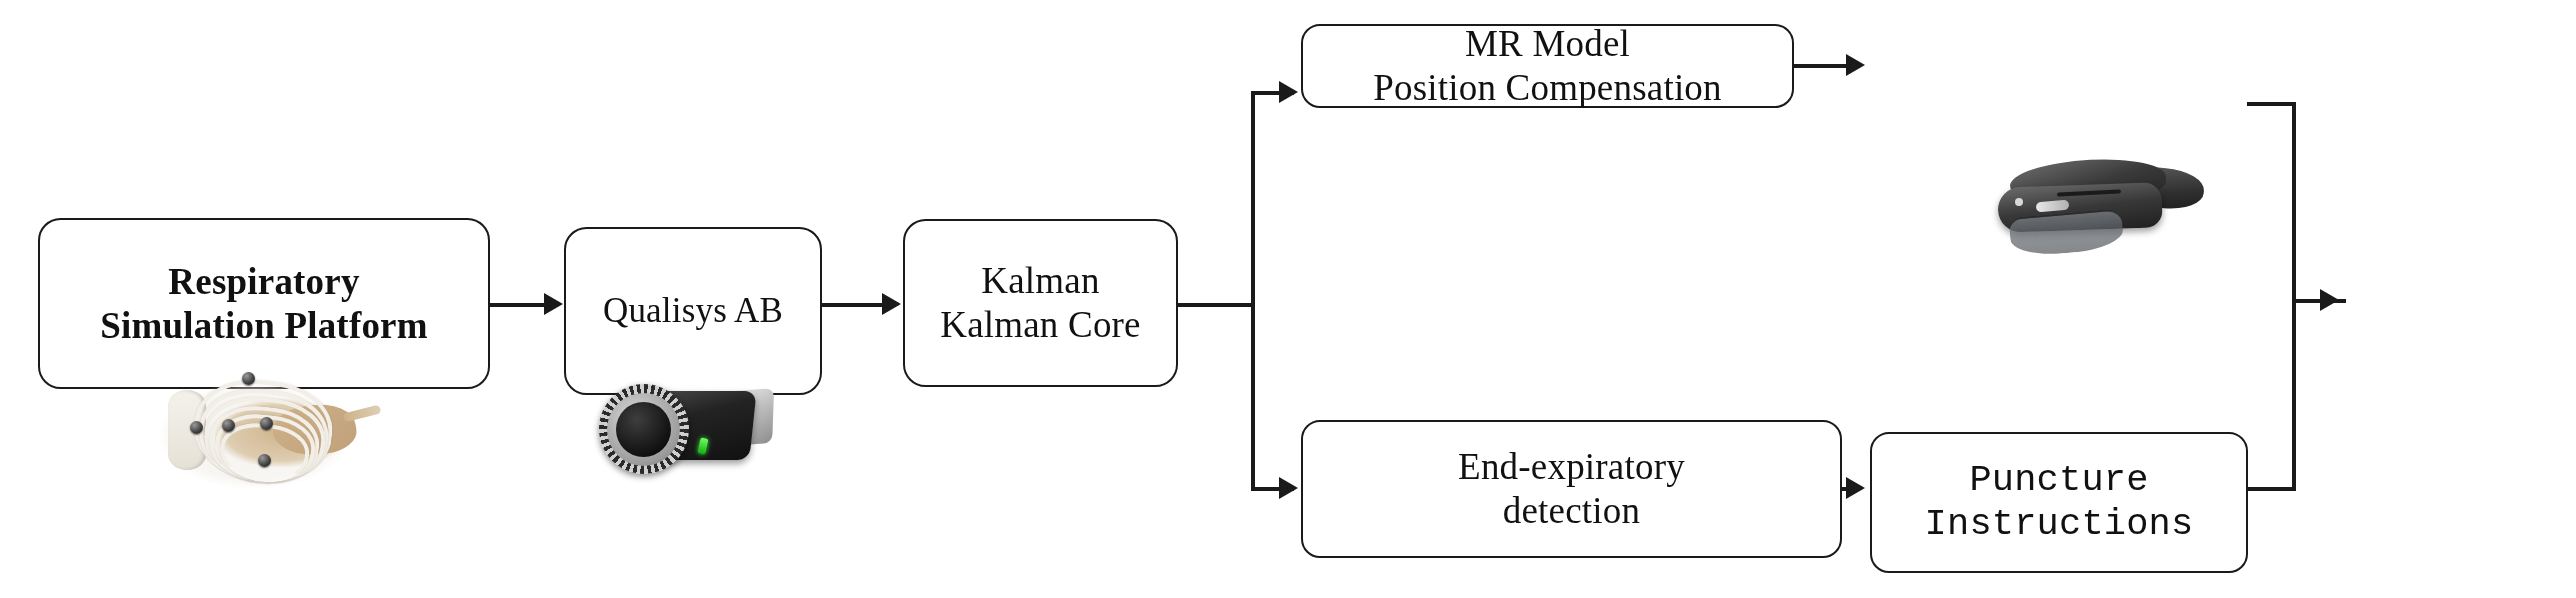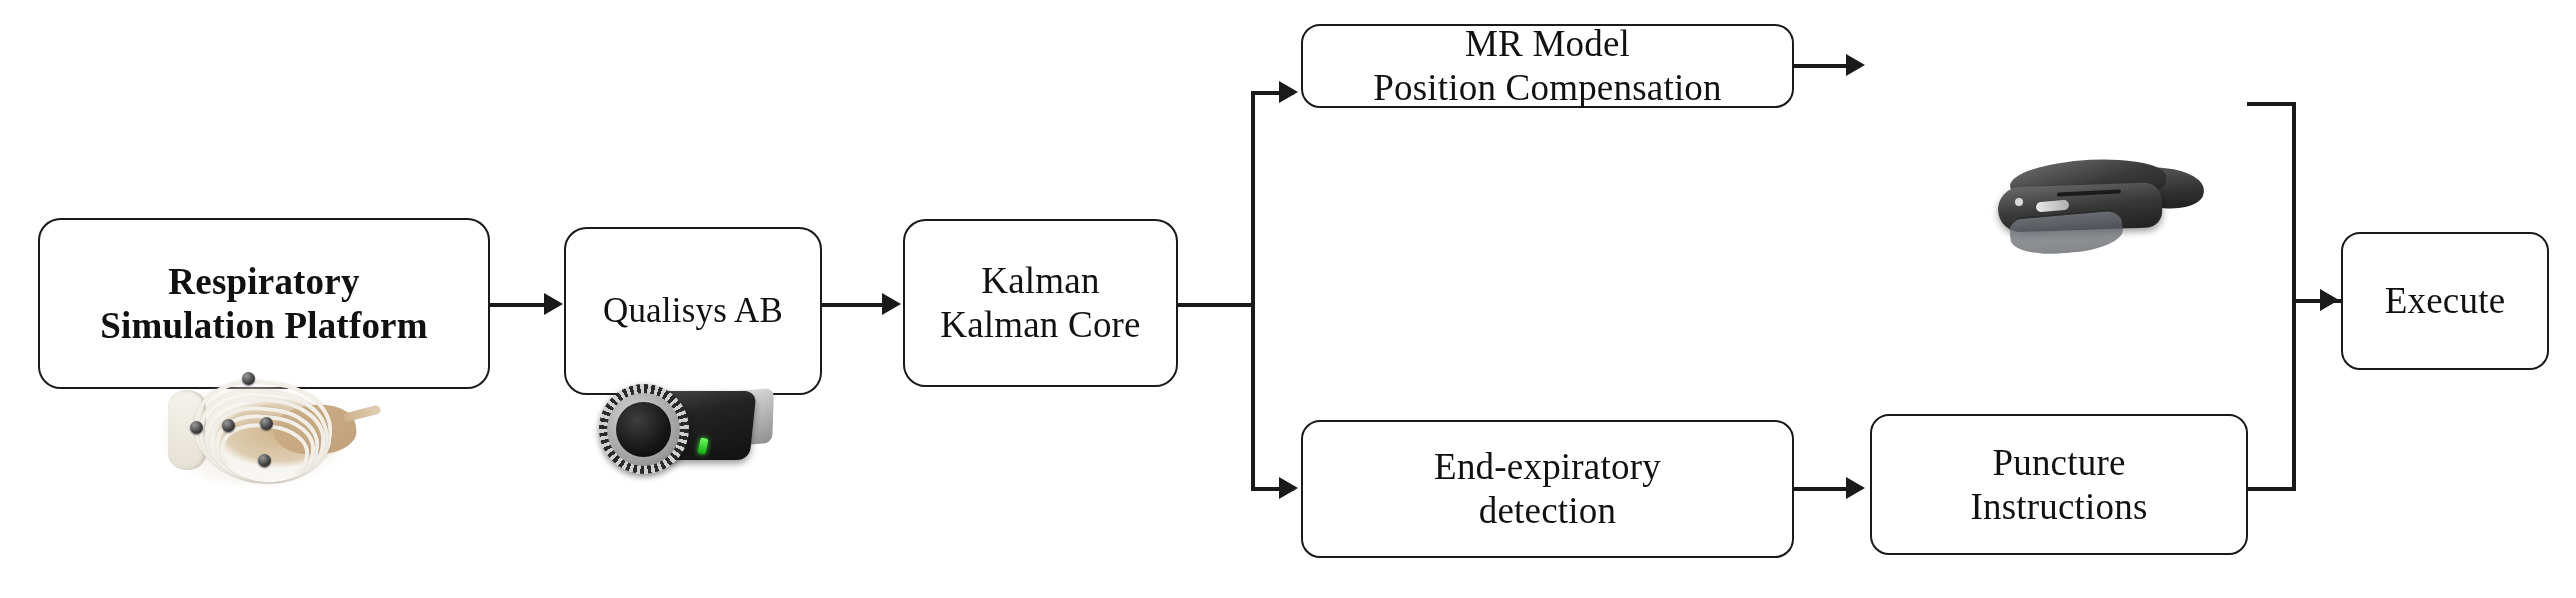--- a/index.html
+++ b/index.html
@@ -37,23 +37,23 @@
   .n-resp   {left:38px;  top:218px; width:452px; height:171px;font-weight:bold;}
   .n-resp   .label{font-size:37px;}
   .n-qual   {left:564px; top:219px; width:258px; height:168px;margin-top:8px;}
   .n-qual   .label{font-size:35px;}
   .n-kalman {left:903px;top:219px; width:275px; height:168px;}
   .n-kalman .label{font-size:37px;}
   .n-mrmodel{left:1301px;top:24px;  width:493px; height:84px;  border-radius:19px;}
   .n-mrmodel .label{font-size:37px;}
   .n-mrnav  {left:1870px;top:33px;  width:378px; height:141px; border-radius:19px;}
   .n-mrnav  .label{font-size:37px;}
-  .n-endexp {left:1301px;top:420px; width:493px; height:138px; border-radius:19px;}
+  .n-endexp {left:1301px;top:420px; width:541px; height:138px; border-radius:19px;}
   .n-endexp .label{font-size:37px;}
-  .n-punct  {left:1870px;top:414px; width:378px; height:141px; border-radius:19px;}
+  .n-punct  {left:1870px;top:432px; width:378px; height:141px; border-radius:19px;font-family:Liberation Mono, monospace;}
   .n-punct  .label{font-size:37px;}
   .n-exec   {left:2341px;top:232px; width:208px; height:138px; border-radius:19px;}
   .n-exec   .label{font-size:37px;}
 
   
   .ln{position:absolute;background:#1a1a1a;z-index:3;}
   .h{height:3.5px;}
   .v{width:3.5px;}
   .arrow{
     position:absolute;
@@ -204,23 +204,20 @@
   <div class="node n-endexp">
     <span class="label">End-expiratory
 detection</span>
   </div>
 
   <div class="node n-punct">
     <span class="label">Puncture
 Instructions</span>
   </div>
 
-  <div class="node n-exec">
-    <span class="label">Execute</span>
-  </div>
 
   <div class="ln h" style="left:490px;top:303px;width:57px;"></div>
   <div class="arrow" style="left:544px;top:293px;"></div>
 
   <div class="ln h" style="left:822px;top:303px;width:62px;"></div>
   <div class="arrow" style="left:882px;top:293px;"></div>
 
   <div class="ln h" style="left:1178px;top:303px;width:76px;"></div>
   <div class="ln v" style="left:1251px;top:93px;height:398px;"></div>
 

